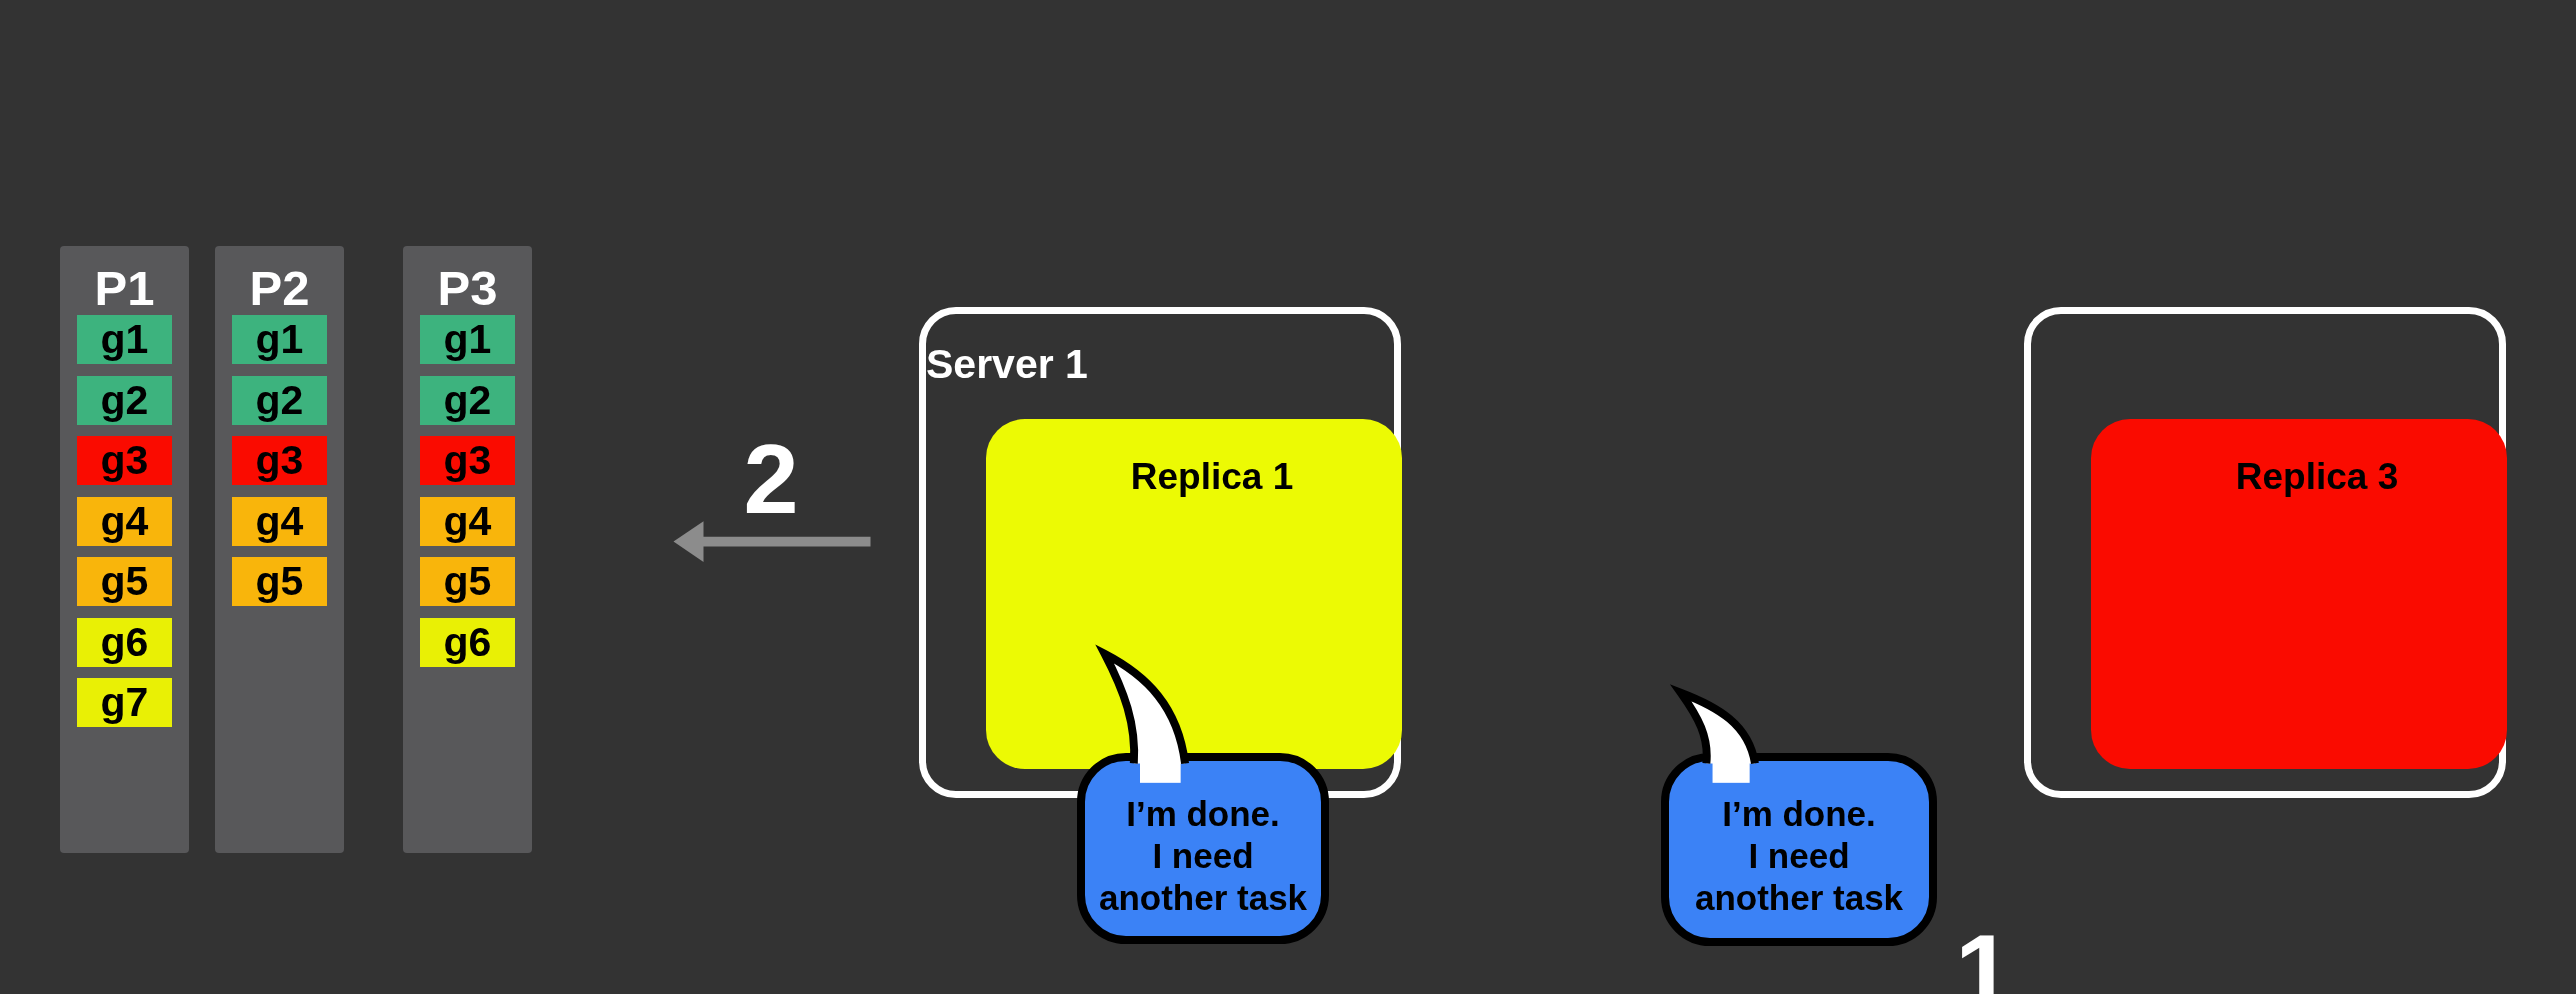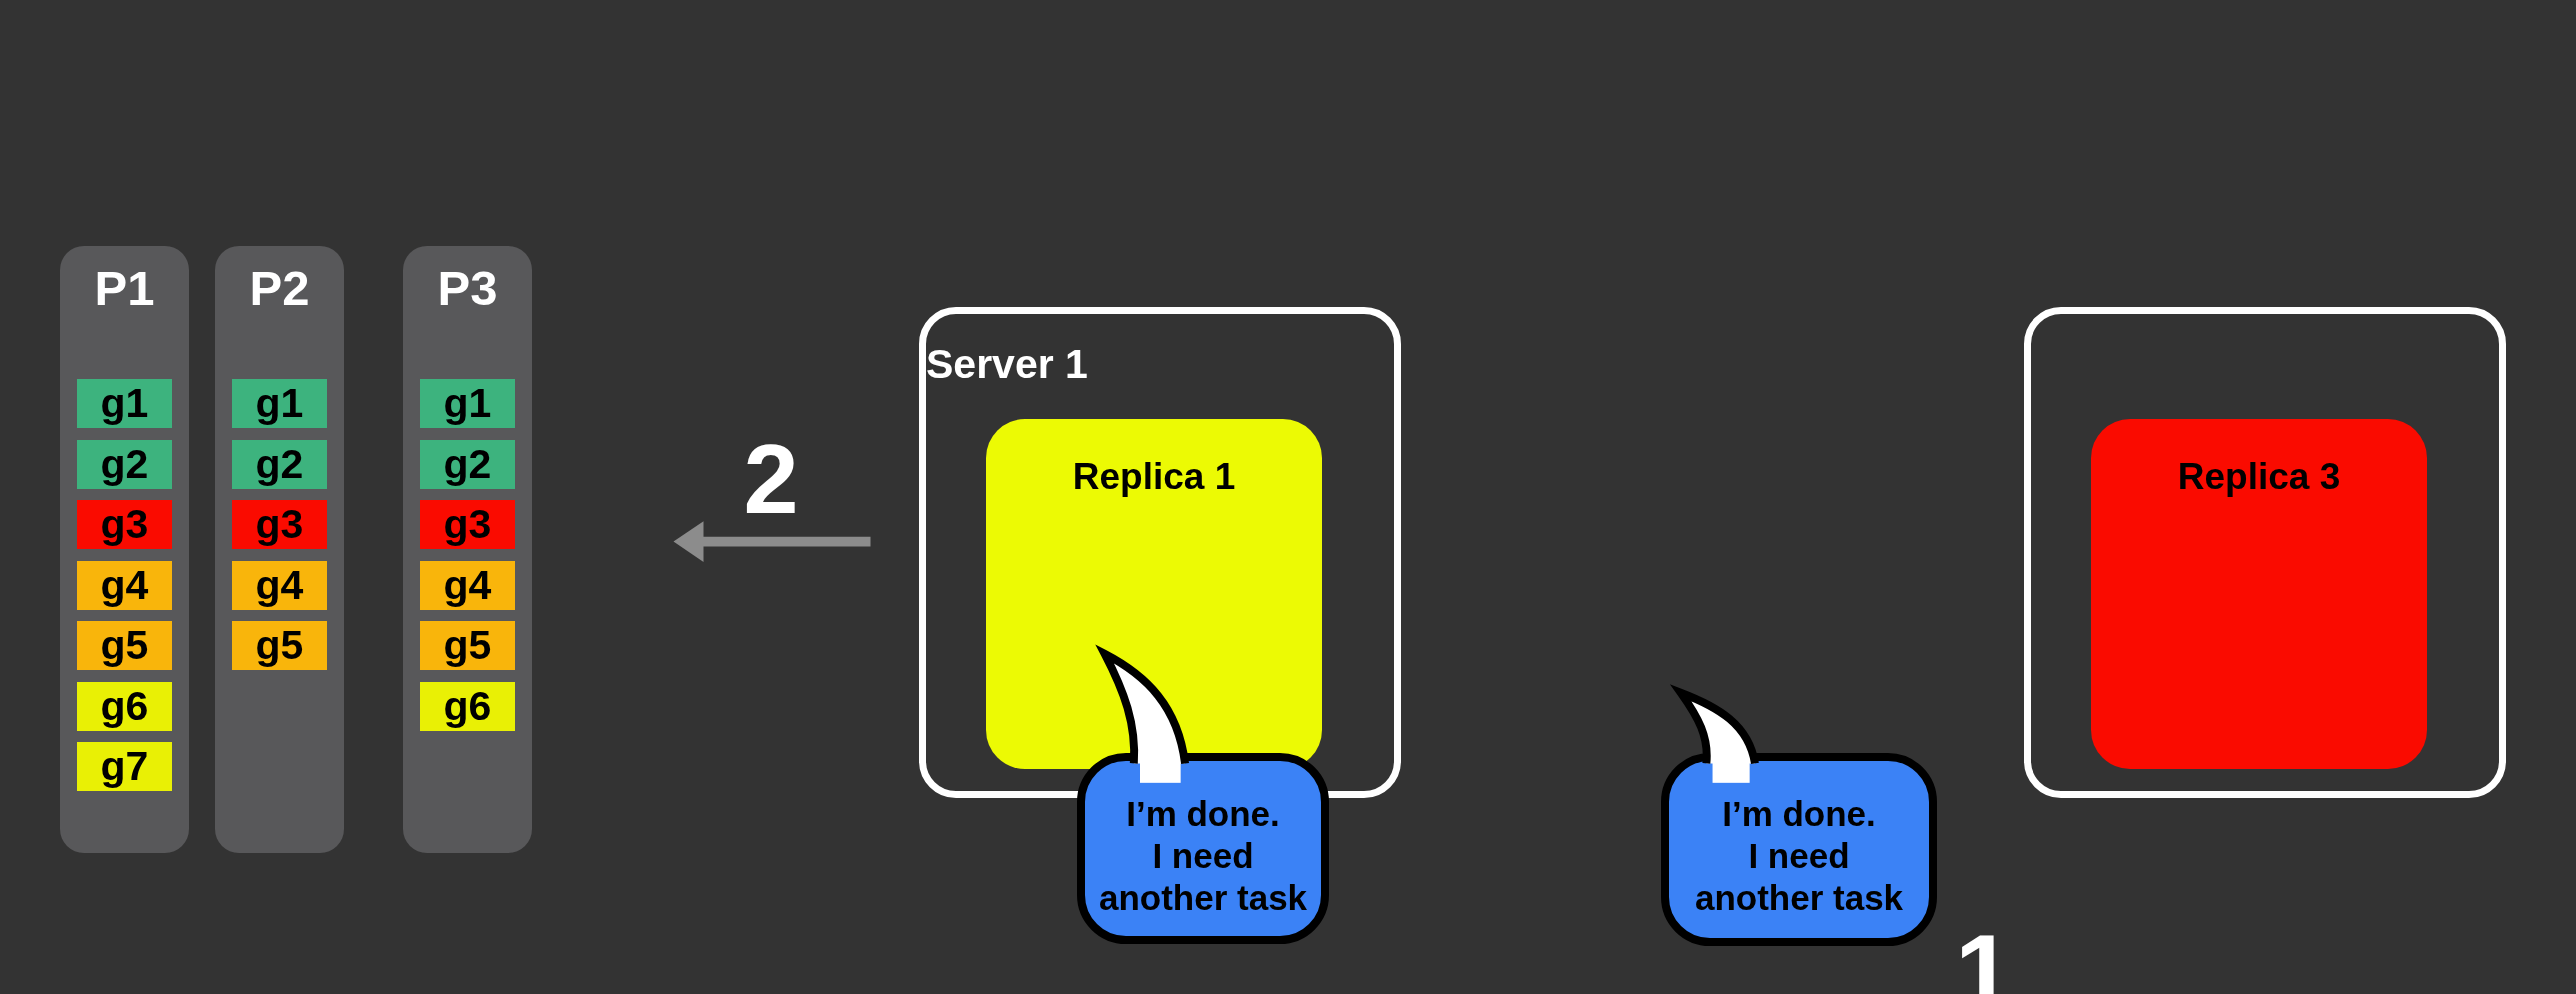--- a/index.html
+++ b/index.html
@@ -3,32 +3,32 @@
 <meta charset="utf-8">
 <style>
   html,body{margin:0;padding:0;background:#333333;}
   #canvas{
     position:relative;width:2576px;height:994px;overflow:hidden;
     background:#333333;
     font-family:"Liberation Sans","DejaVu Sans",sans-serif;
     font-weight:700;
   }
   
-  .pcol{position:absolute;top:246px;width:129px;height:607px;background:#58585A;border-radius:24px;}
+  .pcol{position:absolute;top:246px;width:129px;height:607px;background:#58585A;border-radius:4px;}
   .pcol-1{left:60px;} .pcol-2{left:215px;} .pcol-3{left:403px;}
   .ptitle{margin-top:16px;height:53px;line-height:53px;text-align:center;font-size:49px;color:#FFFFFF;}
-  .chips{display:flex;flex-direction:column;align-items:center;gap:11.5px;margin-top:64px;}
+  .chips{display:flex;flex-direction:column;align-items:center;gap:11.5px;}
   .chip{width:95px;height:49px;line-height:49px;text-align:center;font-size:41px;color:#000000;}
   
   #arrow-label{position:absolute;left:718px;top:429px;width:106px;text-align:center;font-size:99px;line-height:99px;color:#FFFFFF;}
   
   .server{position:absolute;top:307px;width:482px;height:491px;border:7px solid #FFFFFF;border-radius:37px;box-sizing:border-box;}
   .server-1{left:919px;} .server-2{left:1473px;} .server-3{left:2024px;}
   .stitle{margin-top:26.5px;text-align:left;font-size:41px;color:#FFFFFF;}
-  .replica{position:absolute;left:60px;top:105px;width:336px;height:350px;border-radius:39px;}
+  .replica{position:absolute;left:60px;top:105px;width:380px;height:350px;border-radius:39px;padding-left:36px;}
   .rlabel{padding-top:37px;text-align:center;font-size:37px;color:#000000;}
   
   .bubble{position:absolute;top:753px;background:#3b82f6;border:8.8px solid #000000;border-radius:49px;box-sizing:border-box;padding-top:32px;z-index:5;}
   .bubble-1{left:1077px;width:252px;height:191px;}
   .bubble-2{left:1661px;width:276px;height:193px;}
   .bline{display:block;text-align:center;font-size:35px;line-height:42px;color:#000000;white-space:nowrap;}
   
   #overlay{position:absolute;left:0;top:0;width:2576px;height:994px;z-index:6;pointer-events:none;}
   
   #step-label{position:absolute;left:1944px;top:919px;width:80px;text-align:center;font-size:104px;line-height:104px;color:#FFFFFF;z-index:7;}

